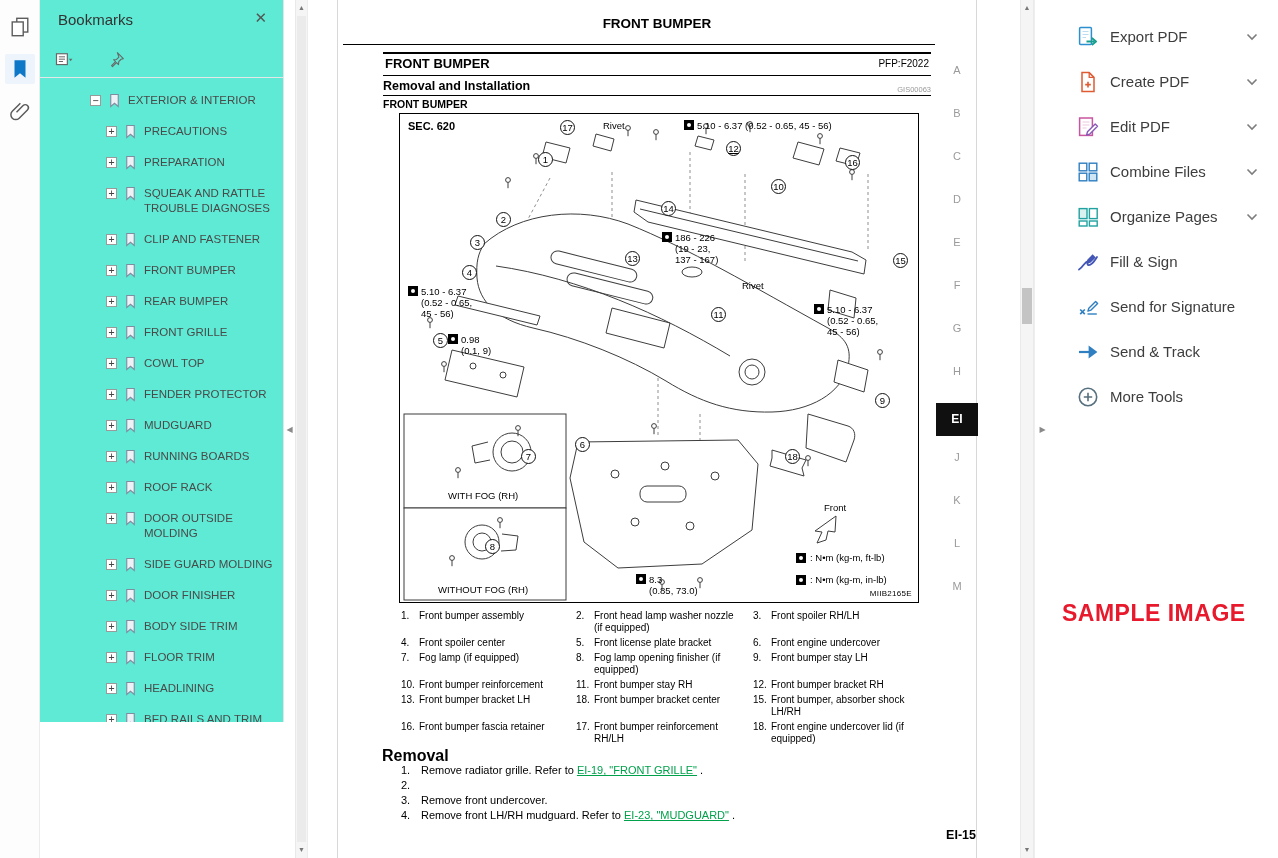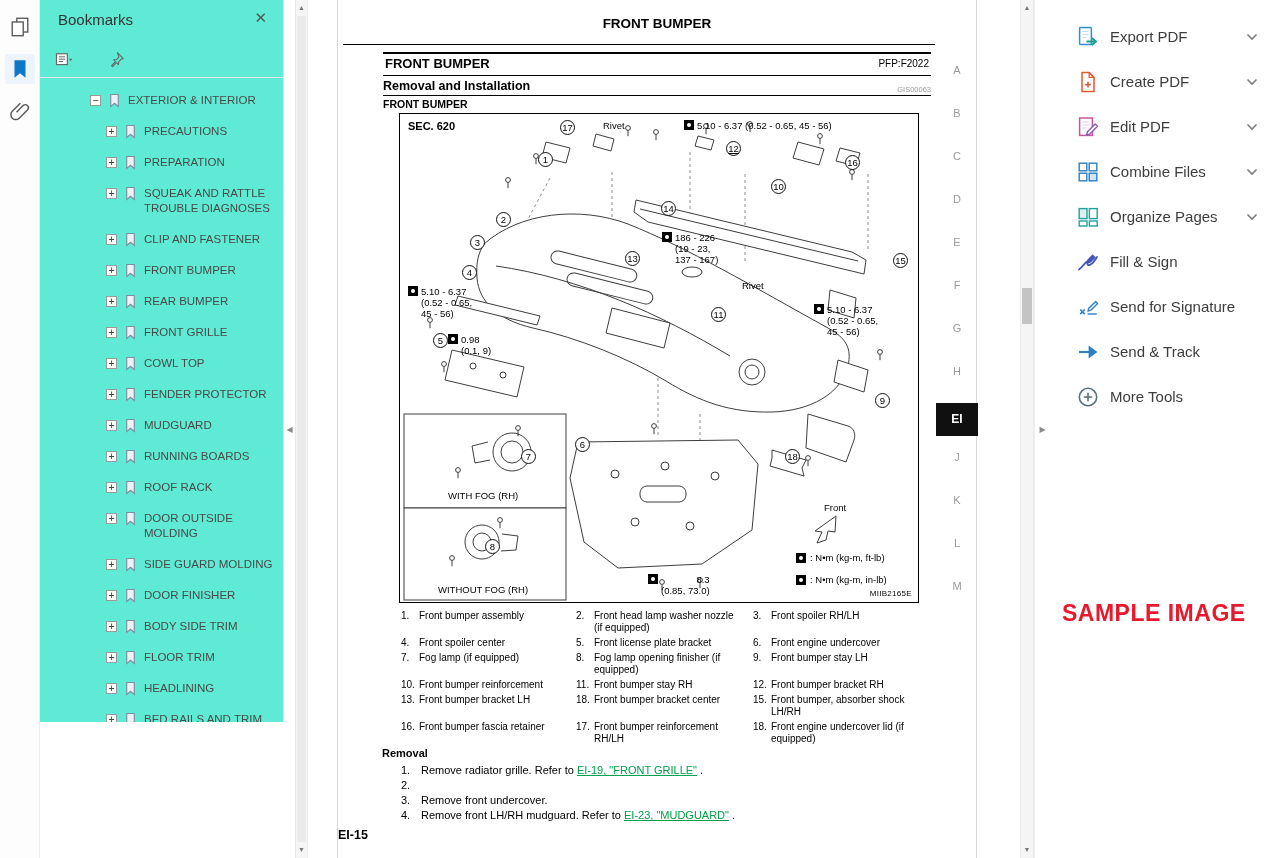--- a/index.html
+++ b/index.html
@@ -71,26 +71,26 @@
   .legend{position:absolute;left:396px;top:438px;z-index:2}
   .legend-row{display:flex;gap:4px;font-size:9.5px;line-height:12px;margin-bottom:10px;align-items:center}
   .figcode{position:absolute;right:6px;bottom:4px;font-size:8px;letter-spacing:.3px}
 
   .parts{position:absolute;left:63px;top:610px;width:532px;display:grid;
     grid-template-columns:175px 177px 180px;row-gap:3px;font-size:10px;line-height:12px}
   .part{display:flex}
   .pn{flex:0 0 18px}
   .pt{flex:1;padding-right:10px}
 
-  .removal-h{position:absolute;left:44px;top:747px;font-size:11px;font-weight:bold}
+  .removal-h{position:absolute;left:44px;top:747px;font-size:16px;font-weight:bold}
   .steps{position:absolute;left:63px;top:763px;width:540px;font-size:11px;line-height:15px}
   .step{display:flex}
   .sn{flex:0 0 20px}
   .green-link{text-decoration:underline;cursor:pointer}
-  .pgnum{position:absolute;top:828px;left:0;width:100%;text-align:left;font-weight:bold;font-size:12.5px}
+  .pgnum{position:absolute;top:828px;left:0;width:100%;text-align:right;font-weight:bold;font-size:12.5px}
 
   .tabcol{position:absolute;left:598px;top:0;width:42px;height:858px}
   .tab-letter{position:absolute;left:0;width:100%;text-align:center;font-size:11px;color:#9a9a9a}
   .tab-active{position:absolute;left:0;width:42px;height:33px;background:#101010;color:#fff;
     font-weight:bold;font-size:12px;text-align:center;line-height:33px}
 
   
   .tools-panel{position:absolute;left:1050px;top:0;width:228px;height:858px;background:#fff}
   .tools-list{position:absolute;top:14px;left:0;right:0}
   .tool-row{position:relative;height:45px;display:flex;align-items:center;padding-left:26px;cursor:pointer}
@@ -422,21 +422,21 @@
           </div>
           <div class="dlabel" style="left: 342px; top: 166px;">
             <span class="txt">Rivet</span>
           </div>
           <div class="dlabel" style="left: 414px; top: 190px;">
             <span class="torq"></span>
             <span class="txt">5.10 - 6.37
 (0.52 - 0.65,
 45 - 56)</span>
           </div>
-          <div class="dlabel" style="left: 248px; top: 460px; text-align: right;">
+          <div class="dlabel" style="left: 236px; top: 460px;">
             <span class="torq"></span>
             <span class="txt">8.3
 (0.85, 73.0)</span>
           </div>
           <div class="dlabel" style="left: 48px; top: 376px;">
             <span class="txt">WITH FOG (RH)</span>
           </div>
           <div class="dlabel" style="left: 38px; top: 470px;">
             <span class="txt">WITHOUT FOG (RH)</span>
           </div>

